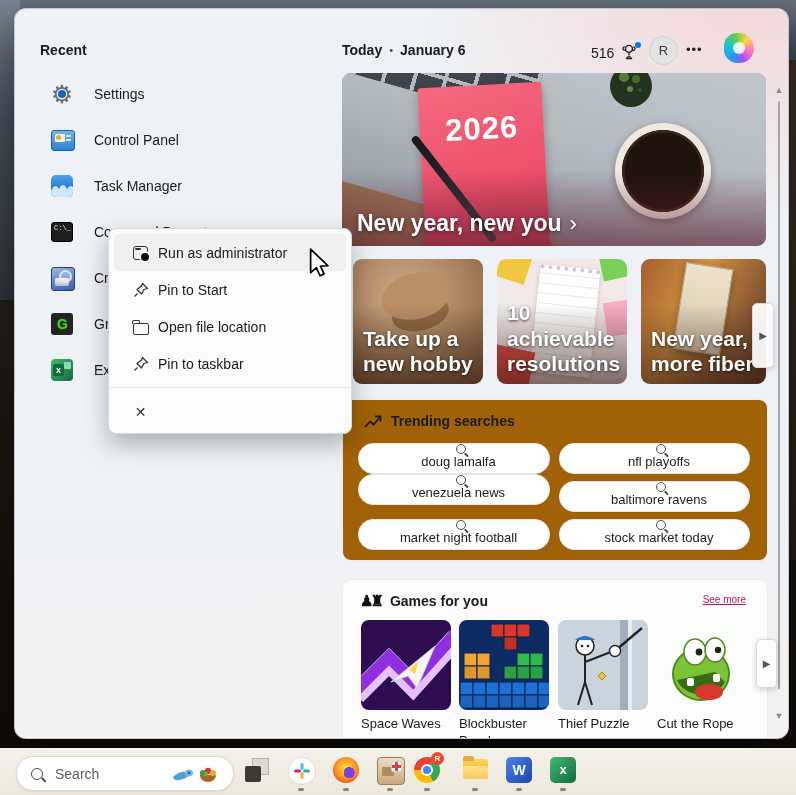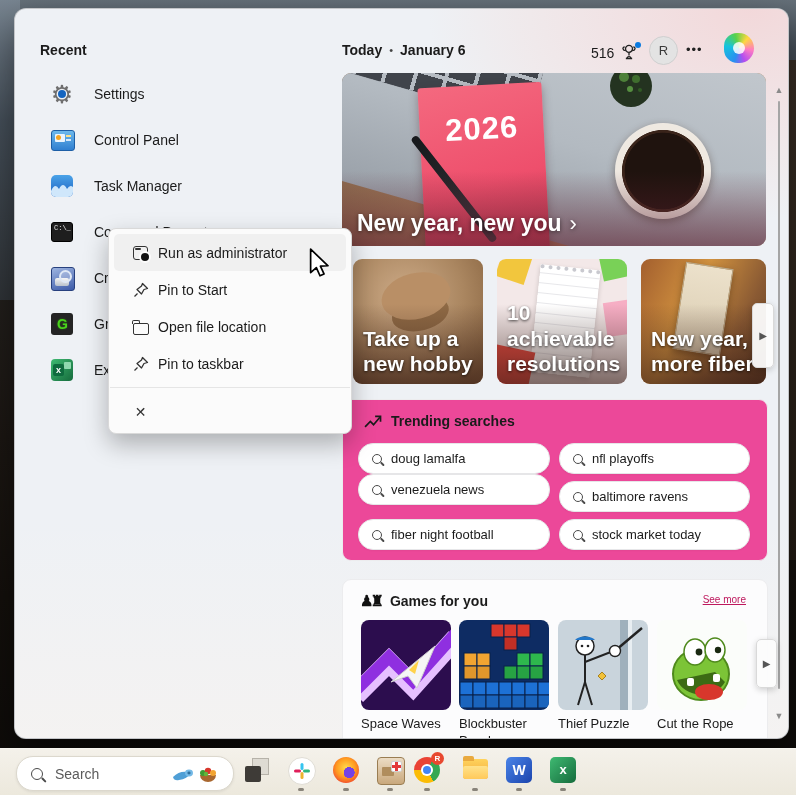--- a/index.html
+++ b/index.html
@@ -94,23 +94,23 @@
   .sc2{left:482px;width:130px;background:#f3e8e8;}
   .sc2 .pad{position:absolute;left:38px;top:8px;width:60px;height:104px;background:repeating-linear-gradient(0deg,#fff 0 9px,#e7e7ea 9px 10px);transform:rotate(6deg);border-top:4px dotted #c9c9cf;box-shadow:0 2px 5px rgba(0,0,0,.18);}
   .sc2 .n1{position:absolute;left:2px;top:-8px;width:30px;height:30px;background:#f2c63d;transform:rotate(18deg);}
   .sc2 .n2{position:absolute;right:0px;top:-6px;width:26px;height:26px;background:#79d157;transform:rotate(-12deg);}
   .sc2 .n3{position:absolute;left:-6px;bottom:-10px;width:40px;height:46px;background:#e64a40;transform:rotate(12deg);}
   .sc2 .n4{position:absolute;right:-8px;top:42px;width:30px;height:34px;background:#f6aec4;transform:rotate(-8deg);}
   .sc3{left:626px;width:125px;background:linear-gradient(115deg,#a35f2e,#d0913f 38%,#8a5a33 72%,#5f3c22);}
   .sc3 .pkg{position:absolute;left:38px;top:6px;width:46px;height:86px;background:linear-gradient(#ece1cb,#d9cbb0);transform:rotate(9deg);border:1px solid #b7a88c;box-shadow:0 3px 7px rgba(40,20,5,.4);}
   .carr{background:rgba(252,252,252,.95);border:1px solid #d9d9d9;border-radius:5px;display:flex;align-items:center;justify-content:center;color:#555;font-size:10px;box-shadow:0 2px 6px rgba(0,0,0,.18);z-index:8;}
   
-  .tcard{left:327px;top:390px;width:424px;height:160px;background:#ec4899;border:1px solid #ececee;border-radius:9px;}
+  .tcard{left:327px;top:390px;width:424px;height:160px;background:#a16207;border:1px solid #ececee;border-radius:9px;}
   .t-head{position:absolute;left:21px;top:13px;display:flex;align-items:center;gap:9px;font-size:14px;font-weight:700;color:#1b1b1b;}
-  .chip{position:absolute;height:29px;border:1px solid #e6e6e8;background:#fff;border-radius:15px;display:flex;align-items:center;box-shadow:0 1px 2px rgba(0,0,0,.04);cursor:pointer;}
+  .chip{position:absolute;height:29px;border:1px solid #e6e6e8;background:#fff;border-radius:15px;display:flex;align-items:center;box-shadow:0 1px 2px rgba(0,0,0,.04);cursor:pointer;flex-direction:column;}
   .chip .mag{margin-left:13px;}
   .chip span{margin-left:9px;font-size:13px;color:#1b1b1b;white-space:nowrap;}
   .mag{width:8px;height:8px;border:1.5px solid #4a4a4a;border-radius:50%;position:relative;flex:0 0 8px;}
   .mag::after{content:'';position:absolute;width:5px;height:1.5px;background:#4a4a4a;transform:rotate(45deg);right:-4px;bottom:-2px;border-radius:1px;}
   
   .gcard{left:327px;top:570px;width:424px;height:175px;background:#fcfcfd;border:1px solid #ececee;border-radius:9px;}
   .g-head{position:absolute;left:17px;top:12px;display:flex;align-items:center;gap:9px;font-size:14px;font-weight:700;color:#1b1b1b;}
   .g-chess{font-size:15px;letter-spacing:-3px;color:#111;}
   .g-see{position:absolute;right:21px;top:14px;font-size:10px;color:#be185d;cursor:pointer;text-decoration:underline;}
   .gtile{position:absolute;top:40px;width:90px;height:90px;border-radius:8px;overflow:hidden;cursor:pointer;}
@@ -335,21 +335,21 @@
     <div class="chip" style="left:15px;top:74px;width:190px;">
         <i class="mag"></i>
         <span>venezuela news</span>
       </div>
     <div class="chip" style="left:216px;top:81px;width:189px;">
         <i class="mag"></i>
         <span>baltimore ravens</span>
       </div>
     <div class="chip" style="left:15px;top:119px;width:190px;">
         <i class="mag"></i>
-        <span>fiber night football</span>
+        <span>market night football</span>
       </div>
     <div class="chip" style="left:216px;top:119px;width:189px;">
         <i class="mag"></i>
         <span>stock market today</span>
       </div>
   </div>
 
   <div class="abs gcard">
     <div class="g-head">
       <span class="g-chess">♟♜</span>

